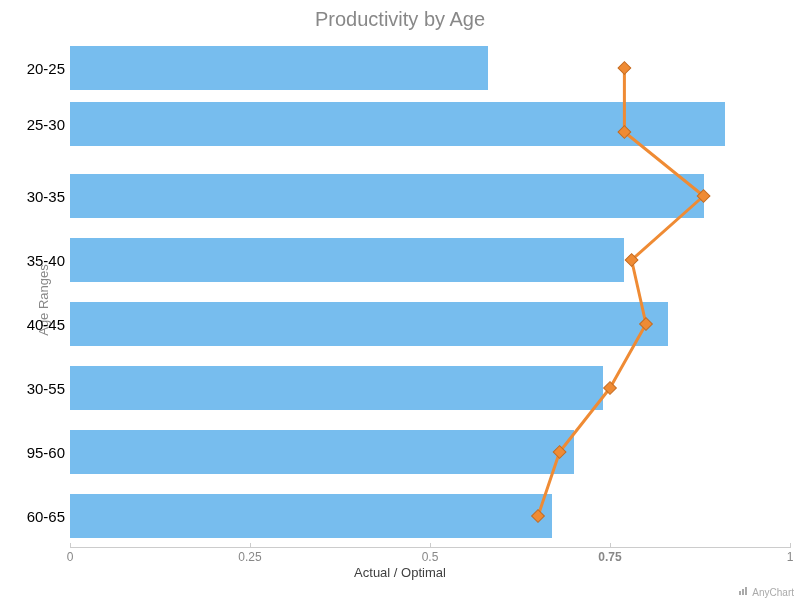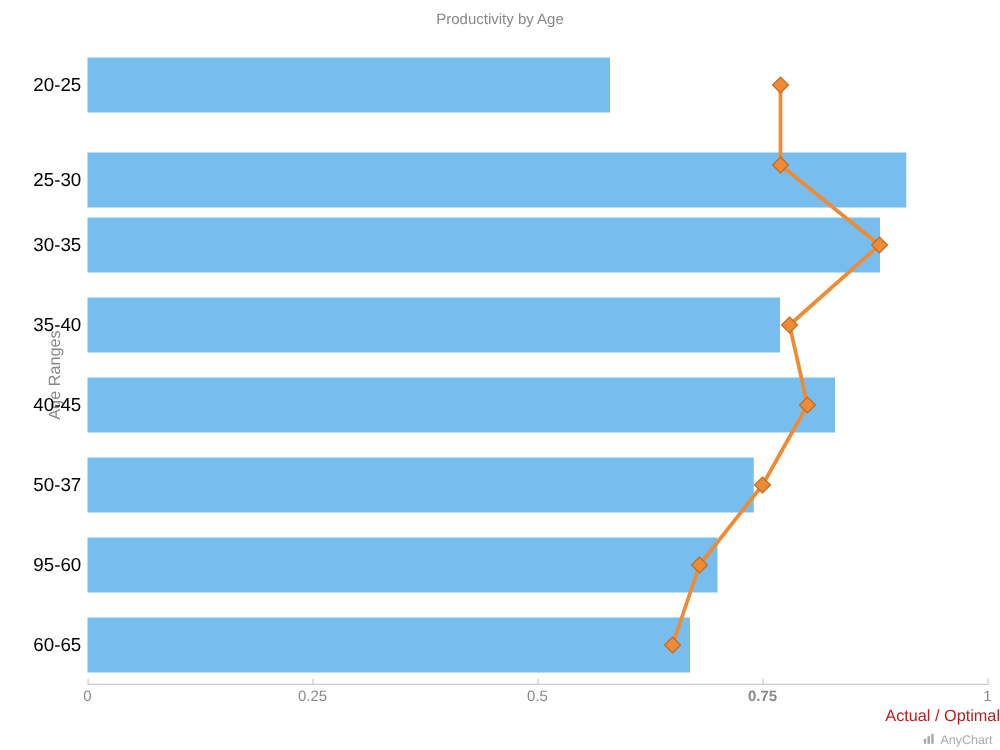--- a/index.html
+++ b/index.html
@@ -15,41 +15,41 @@
     position: relative;
     width: 800px;
     height: 600px;
   }
   .title {
     position: absolute;
     top: 8px;
     left: 0;
     right: 0;
     text-align: center;
-    font-size: 12px;
+    font-size: 20px;
     color: #888;
   }
   .ylabel {
     position: absolute;
     left: 8px;
     top: 50%;
     transform: translateY(-50%) rotate(-90deg);
     transform-origin: center;
     font-size: 13px;
     color: #888;
     white-space: nowrap;
   }
   .xlabel {
     position: absolute;
     bottom: 20px;
     left: 0;
     right: 0;
-    text-align: right;
+    text-align: center;
     font-size: 13px;
-    color: #b91c1c;
+    color: #404040;
   }
   .plot {
     position: absolute;
     left: 70px;
     top: 36px;
     width: 720px;   
     height: 528px;  
   }
   .xaxis-line {
     position: absolute;
@@ -147,38 +147,38 @@
         <div class="xtick-mark" style="left: 540px;"></div>
         <div class="xtick" style="left: 540px; font-weight: bold;">0.75</div>
         <div class="xtick-mark" style="left: 720px;"></div>
         <div class="xtick" style="left: 720px;">1</div>
       </div>
     <div id="rows">
         <div class="row" style="top: 0px; height: 64px;">
           <div class="cat-label">20-25</div>
           <div class="bar" style="width: 417.6px;"></div>
         </div>
-        <div class="row" style="top: 76px; height: 64px;">
+        <div class="row" style="top: 56px; height: 64px;">
           <div class="cat-label">25-30</div>
           <div class="bar" style="width: 655.2px;"></div>
         </div>
         <div class="row" style="top: 128px; height: 64px;">
           <div class="cat-label">30-35</div>
           <div class="bar" style="width: 633.6px;"></div>
         </div>
         <div class="row" style="top: 192px; height: 64px;">
           <div class="cat-label">35-40</div>
           <div class="bar" style="width: 554.4px;"></div>
         </div>
         <div class="row" style="top: 256px; height: 64px; padding-left: 10px;">
           <div class="cat-label">40-45</div>
           <div class="bar" style="width: 597.6px;"></div>
         </div>
         <div class="row" style="top: 320px; height: 64px;">
-          <div class="cat-label">50-37</div>
+          <div class="cat-label">30-55</div>
           <div class="bar" style="width: 532.8px;"></div>
         </div>
         <div class="row" style="top: 384px; height: 64px;">
           <div class="cat-label">95-60</div>
           <div class="bar" style="width: 504px;"></div>
         </div>
         <div class="row" style="top: 448px; height: 64px;">
           <div class="cat-label">60-65</div>
           <div class="bar" style="width: 482.4px;"></div>
         </div>

